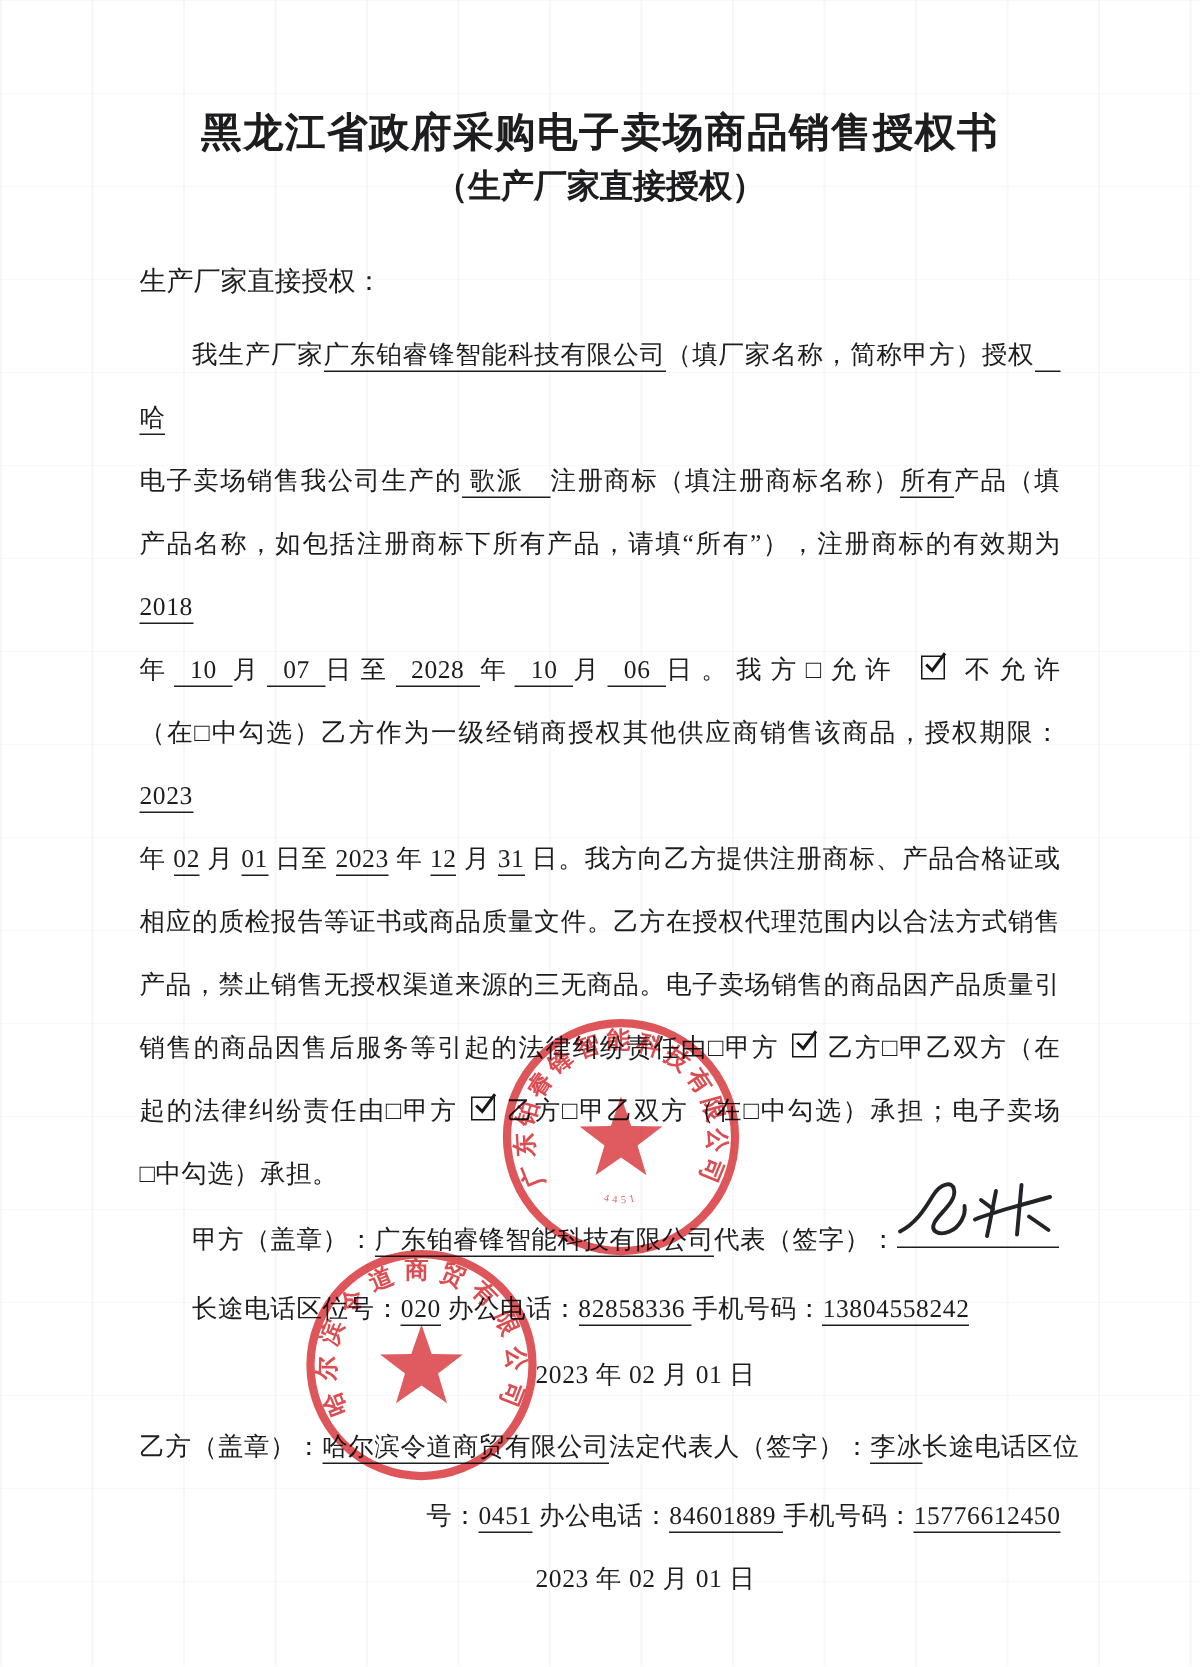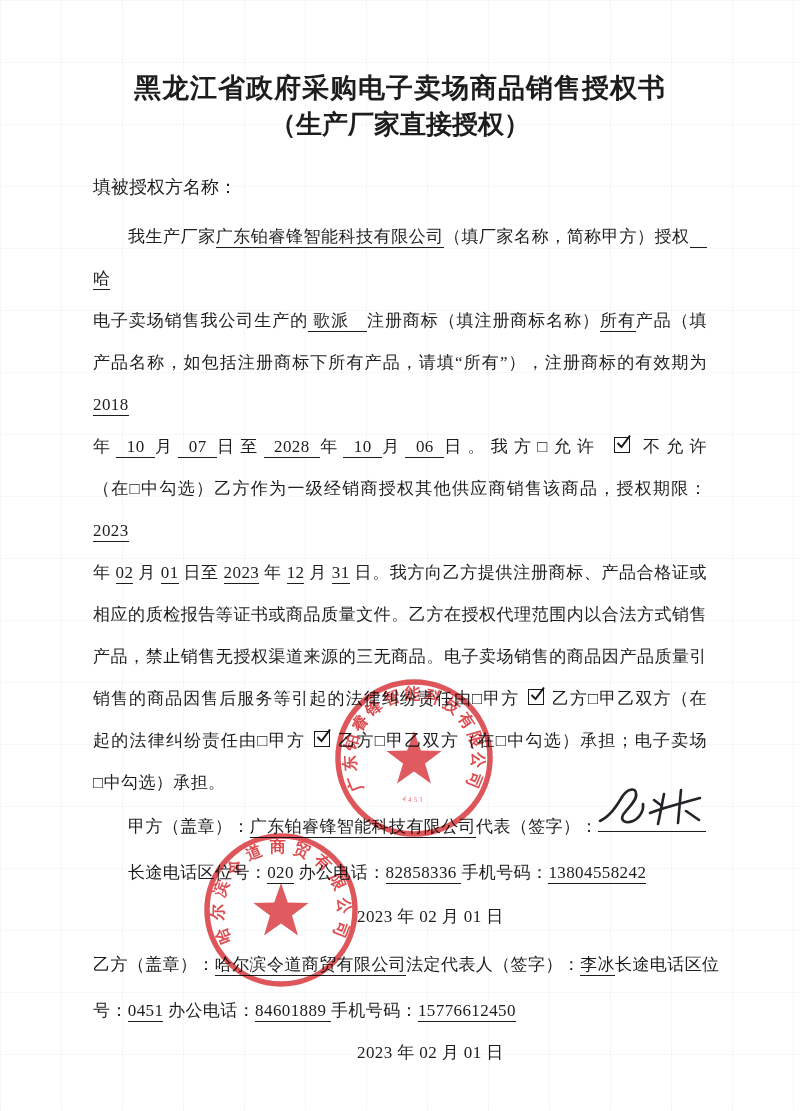--- a/index.html
+++ b/index.html
@@ -7,53 +7,53 @@
     padding:0 93px;background:#fff;color:#1d1d1f;
     font-family:"Liberation Serif","DejaVu Serif",serif;
     background-image:
       linear-gradient(to right, rgba(165,175,190,0.10) 1px, transparent 1px),
       linear-gradient(to bottom, rgba(165,175,190,0.08) 1px, transparent 1px);
     background-size:61px 62px;overflow:hidden;}
   .t1{margin:0;padding-top:70px;text-align:center;
     font-family:"Liberation Sans","DejaVu Sans",sans-serif;
     font-weight:bold;font-size:27px;line-height:36px;letter-spacing:1px;}
   .t2{text-align:center;font-family:"Liberation Sans","DejaVu Sans",sans-serif;
-    font-weight:bold;font-size:26px;line-height:36px;}
+    font-weight:bold;font-size:22px;line-height:36px;}
   .salut{margin-top:32px;font-size:18px;line-height:26px;}
   .para{margin-top:16px;}
   .ln{font-size:17px;line-height:42px;letter-spacing:0.4px;white-space:nowrap;}
   .j{white-space:normal;text-align:justify;text-align-last:justify;}
   .ind{text-indent:35px;}
   .u{border-bottom:1px solid #1d1d1f;padding-bottom:1px;}
   .cbx{display:inline-block;width:14px;height:14px;border:1.6px solid #17171a;
     vertical-align:-1px;margin:0 3px;position:relative;}
   .cbx svg{position:absolute;left:0;top:-4px;width:16px;height:17px;overflow:visible;}
   .sig{display:inline-block;position:relative;width:108px;height:20px;
     border-bottom:1px solid #1d1d1f;vertical-align:baseline;}
   .sig svg{position:absolute;left:0;top:-26px;width:108px;height:44px;}
   .pa{margin-top:2px;}
   .pa2{margin-top:4px;}
   .dateln{margin-top:2px;margin-left:264px;}
   .pb{margin-top:6px;text-align:center;}
-  .pb2{margin-top:4px;}
+  .pb2{margin-top:4px;text-align:right;}
   .dateln2{margin-top:0;margin-left:264px;}
   .stamp{position:absolute;mix-blend-mode:multiply;opacity:0.92;pointer-events:none;}
   .stampA{left:319px;top:663px;width:190px;height:190px;}
   .stampB{left:186px;top:815px;width:190px;height:190px;}
   .ringtext{font-family:"Liberation Sans","DejaVu Sans",sans-serif;font-weight:bold;}
 </style>
 </head>
 <body>
 
 <div class="page">
 
   <div class="t1">黑龙江省政府采购电子卖场商品销售授权书</div>
   <div class="t2">（生产厂家直接授权）</div>
 
-  <div class="salut">填被授权方名称：</div>
+  <div class="salut">生产厂家直接授权：</div>
 
   <div class="para">
     <div class="ln j ind"><span>我生产厂家</span><span class="u">广东铂睿锋智能科技有限公司</span><span>（填厂家名称，简称甲方）授权</span><span class="u">　哈</span></div>
     <div class="ln j"><span>电子卖场销售我公司生产的</span><span class="u"> 歌派　</span><span>注册商标（填注册商标名称）</span><span class="u">所有</span><span>产品（填</span></div>
     <div class="ln j"><span>产品名称，如包括注册商标下所有产品，请填“所有”），注册商标的有效期为</span><span class="u"> 2018</span></div>
     <div class="ln j"><span>年</span><span class="u"> 10 </span><span>月</span><span class="u"> 07 </span><span>日至</span><span class="u"> 2028 </span><span>年</span><span class="u"> 10 </span><span>月</span><span class="u"> 06 </span><span>日。我方□允许 </span><span class="cbx"><svg viewBox="0 0 16 16">
             <path d="M2.5 8.5 L6.5 12.5 L15 1" fill="none" stroke="#17171a" stroke-width="2"></path>
           </svg></span><span> 不允许</span></div>
     <div class="ln j"><span>（在□中勾选）乙方作为一级经销商授权其他供应商销售该商品，授权期限：</span><span class="u">2023</span></div>
     <div class="ln j"><span>年 </span><span class="u">02</span><span> 月 </span><span class="u">01</span><span> 日至 </span><span class="u">2023</span><span> 年 </span><span class="u">12</span><span> 月 </span><span class="u">31</span><span> 日。我方向乙方提供注册商标、产品合格证或</span></div>

